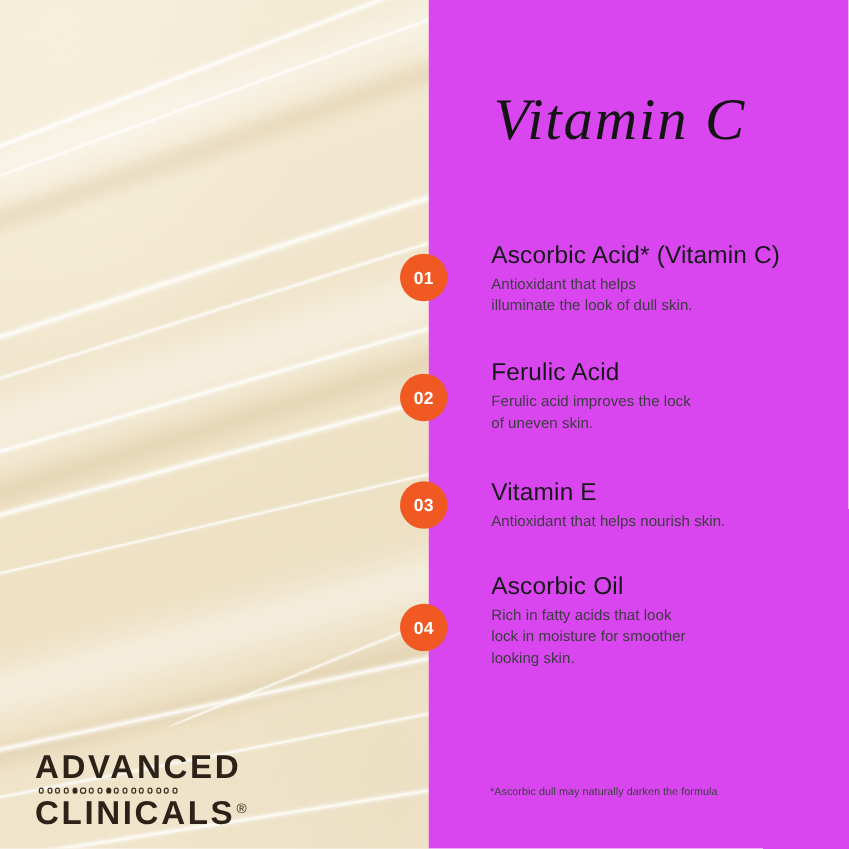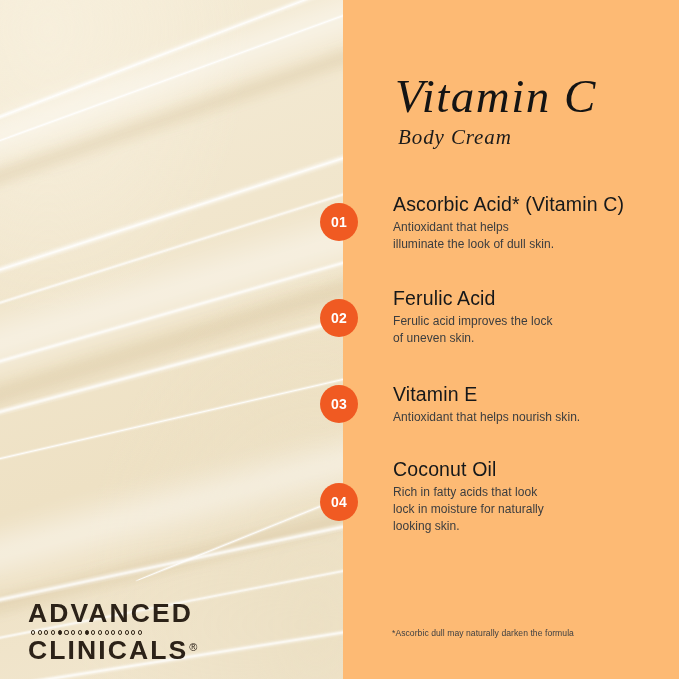--- a/index.html
+++ b/index.html
@@ -68,21 +68,21 @@
     filter: blur(7px);
   }
 
   
   #content {
     position: absolute;
     left: 343px;
     top: 0;
     right: 0;
     bottom: 0;
-    background: #fdba74;
+    background: #d946ef;
   }
 
   #title-block {
     position: absolute;
     left: 52px;
     top: 72px;
   }
   #product-title {
     font-family: "Liberation Serif", "DejaVu Serif", serif;
     font-style: italic;
@@ -272,21 +272,20 @@
     <div class="logo-line2">
       <span class="logo-word">CLINICALS</span>
       <span class="reg-mark">®</span>
     </div>
   </div>
 
   <div id="content">
 
     <div id="title-block">
       <div id="product-title">Vitamin C</div>
-      <div id="product-subtitle">Body Cream</div>
     </div>
 
     <div id="ingredient-list">
 
       <div class="ingredient-item" style="top:192px;">
         <p class="ingredient-name">Ascorbic Acid* (Vitamin C)</p>
         <p class="ingredient-desc">
           <span>Antioxidant that helps</span>
           <span>illuminate the look of dull skin.</span>
         </p>
@@ -301,24 +300,24 @@
       </div>
 
       <div class="ingredient-item" style="top:382px;">
         <p class="ingredient-name">Vitamin E</p>
         <p class="ingredient-desc">
           <span>Antioxidant that helps nourish skin.</span>
         </p>
       </div>
 
       <div class="ingredient-item" style="top:457px;">
-        <p class="ingredient-name">Coconut Oil</p>
+        <p class="ingredient-name">Ascorbic Oil</p>
         <p class="ingredient-desc">
           <span>Rich in fatty acids that look</span>
-          <span>lock in moisture for naturally</span>
+          <span>lock in moisture for smoother</span>
           <span>looking skin.</span>
         </p>
       </div>
     </div>
 
     <div id="footnote" style="left:49px;">
       <span>*Ascorbic dull may naturally darken the formula</span>
     </div>
   </div>
 

